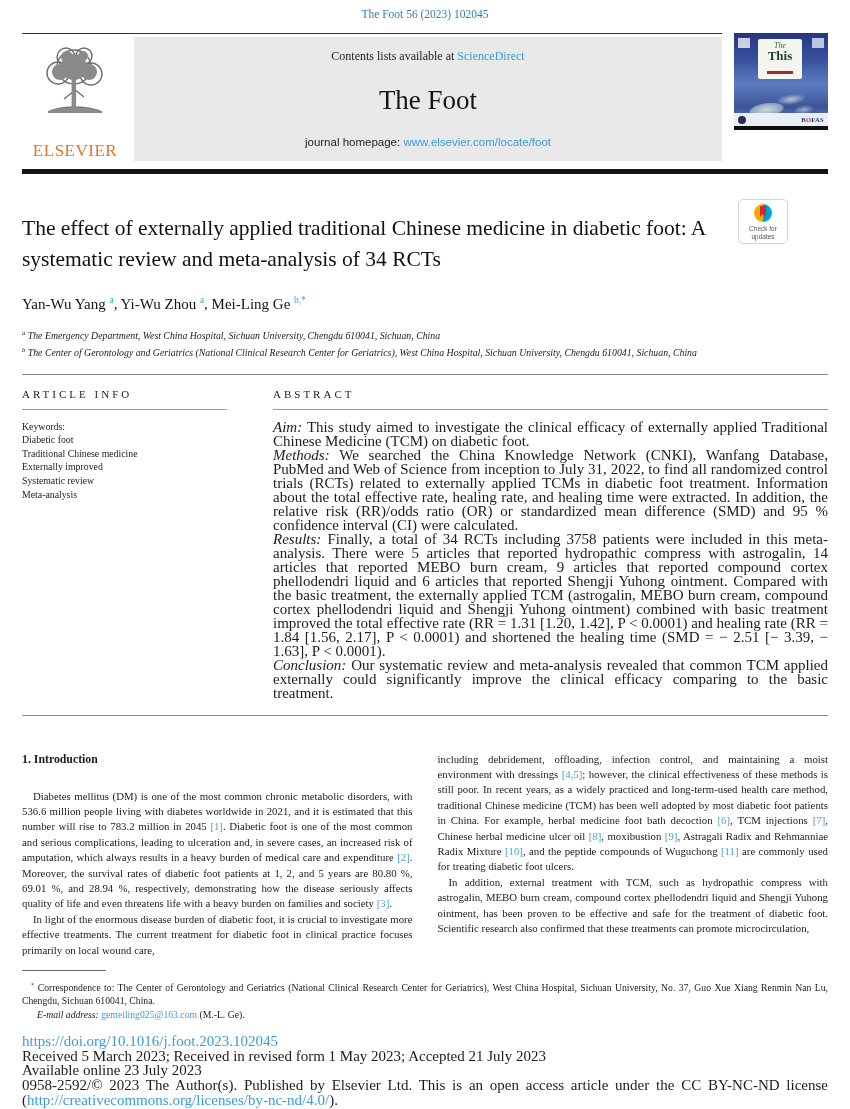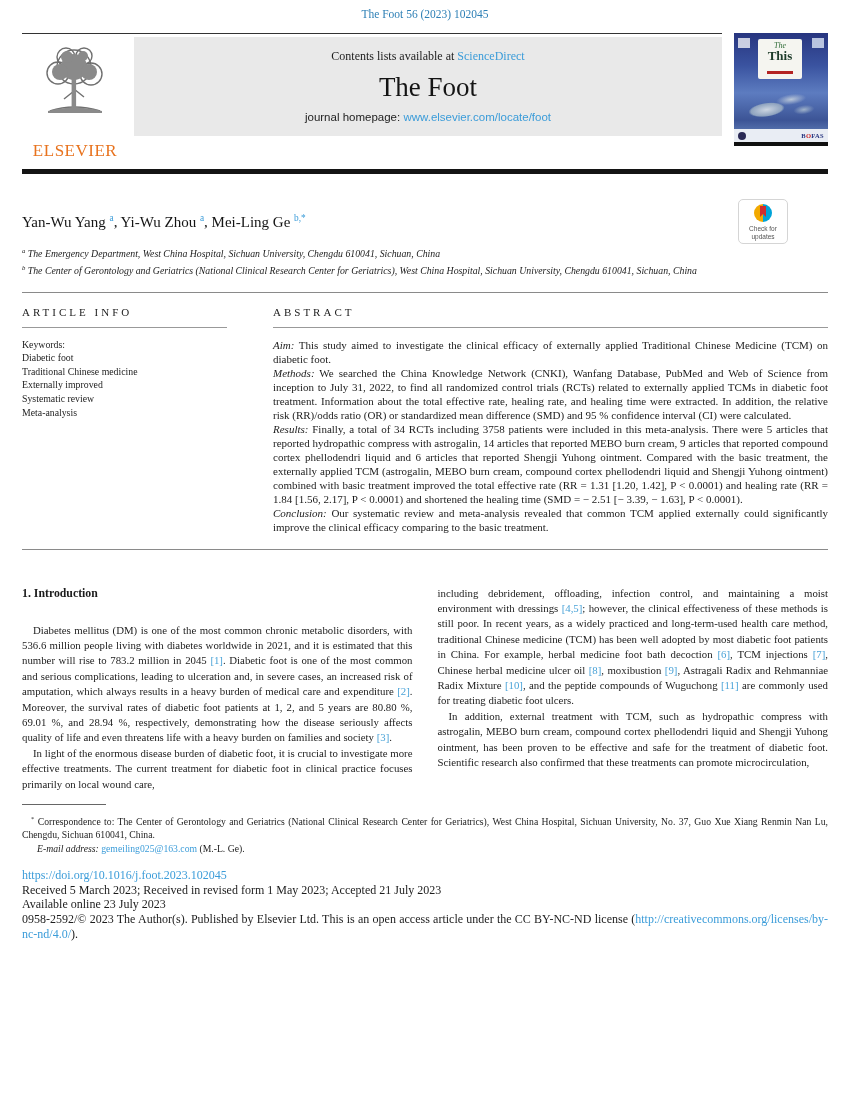--- a/index.html
+++ b/index.html
@@ -11,31 +11,31 @@
   .citation { padding-top:8px; text-align:center; font-size:11.5px; color:#2d7fb5; }
 
   
   .header-row { margin:13px 22px 0 22px; display:flex; align-items:stretch; }
   .head-left-wrap { display:flex; flex:1; border-top:1.5px solid #333; padding-top:3px; }
   .logo-col { width:106px; display:flex; flex-direction:column; align-items:center; justify-content:flex-end; padding:4px 0 2px 0; }
   .elsevier-text { font-size:17px; letter-spacing:0.5px; color:#e8731e; margin-top:14px; font-family:"Liberation Serif",serif; }
   .masthead {
     flex:1; margin-left:6px; background:#e9e9e9; text-align:center;
     display:flex; flex-direction:column; justify-content:space-between;
-    padding:12px 10px 13px 10px; height:99px;
+    padding:12px 10px 13px 10px; height:124px;
   }
   .contents-line { font-size:12px; }
   .sd-link { color:#3b9cd9; }
   .journal-title { font-size:27px; color:#141414; }
   .homepage-line { font-family:"Liberation Sans", sans-serif; font-size:11.5px; color:#222; }
   .hp-link { color:#3b9cd9; }
 
   
   .cover-col {
-    width:94px; height:113px; margin-left:12px; position:relative;
+    width:94px; height:97px; margin-left:12px; position:relative;
     background:linear-gradient(180deg,#27357f 0%, #3a53a0 30%, #5d7cc0 55%, #3c5496 80%, #6f8fc4 100%);
     border-bottom:4px solid #101010; overflow:hidden;
   }
   .cover-box { position:absolute; left:24px; top:6px; width:44px; height:40px; background:#f5f5f0; border-radius:2px; text-align:center; }
   .cover-the { display:block; font-style:italic; font-size:8px; color:#2e6b36; line-height:8px; margin-top:3px; }
   .cover-foot { display:block; font-size:13px; font-weight:bold; color:#1e3c2a; line-height:12px; }
   .cover-redbar { display:block; width:26px; height:3px; background:#b32424; margin:9px auto 0 auto; }
   .cover-corner { position:absolute; width:12px; height:10px; background:rgba(255,255,255,0.75); top:5px; }
   .cover-corner.l { left:4px; }
   .cover-corner.r { right:4px; background:rgba(220,230,245,0.8); }
@@ -74,38 +74,38 @@
 
   .rule-full { margin:14px 22px 0 22px; border-top:1px solid #8a8a8a; }
 
   
   .info-abs-grid { display:grid; grid-template-columns:205px 1fr; column-gap:46px;
     margin:0 22px; padding:13px 0 15px 0; border-bottom:1px solid #8a8a8a; }
   .col-head { font-size:11px; letter-spacing:3px; color:#222; }
   .head-rule { border-top:1px solid #999; margin-top:9px; margin-bottom:10px; }
   .keywords { font-size:9.8px; line-height:13.6px; }
   .kw-label { }
-  .abstract-body { font-size:11px; line-height:14px; text-align:justify; }
+  .abstract-body { font-size:15px; line-height:14px; text-align:justify; }
   .abs-label { font-style:italic; }
 
   
   .intro-grid { display:grid; grid-template-columns:1fr 1fr; column-gap:25px; margin:36px 22px 8px 22px; }
   .section-heading { font-size:11.8px; font-weight:bold; margin-bottom:22px; }
   .body-p { font-size:10.8px; line-height:15.4px; text-align:justify; }
   .indent { text-indent:11px; }
   .cite { color:#4aa3d8; }
   .link { color:#3b9cd9; }
   .i { font-style:italic; }
 
   
   .footnote { margin:12px 22px 0 22px; font-size:9.7px; line-height:13.2px; text-align:justify; }
   .fn-rule { width:84px; border-top:1px solid #666; margin-bottom:7px; }
   .fn-line1 { text-indent:9px; }
   .fn-email { text-indent:15px; }
-  .footer { margin:13px 22px 0 22px; font-size:12px; line-height:14.8px; text-align:justify; }
+  .footer { margin:13px 22px 0 22px; font-size:15px; line-height:14.8px; text-align:justify; }
   .doi-line { color:#3b9cd9; }
 </style>
 </head>
 <body>
 
 <div class="citation">The Foot 56 (2023) 102045</div>
 
 <div class="header-row">
   <div class="head-left-wrap">
     <div class="logo-col">
@@ -157,20 +157,21 @@
 
 <div class="thick-bar"></div>
 
 <div class="title-section">
   <div class="badge">
     <span class="badge-circle">
         <span class="badge-ribbon"></span>
       </span>
     <span class="badge-text"><span>Check for</span><br><span>updates</span></span>
   </div>
+  <h1 class="article-title">The effect of externally applied traditional Chinese medicine in diabetic foot: A systematic review and meta-analysis of 34 RCTs</h1>
 </div>
 
 <div class="authors"><span>Yan-Wu Yang </span><span class="sup">a</span><span>, Yi-Wu Zhou </span><span class="sup">a</span><span>, Mei-Ling Ge </span><span class="sup">b,*</span></div>
 
 <div class="affils">
   <div><span class="supk">a</span><span> The Emergency Department, West China Hospital, Sichuan University, Chengdu 610041, Sichuan, China</span></div>
   <div><span class="supk">b</span><span> The Center of Gerontology and Geriatrics (National Clinical Research Center for Geriatrics), West China Hospital, Sichuan University, Chengdu 610041, Sichuan, China</span></div>
 </div>
 
 <div class="rule-full"></div>

